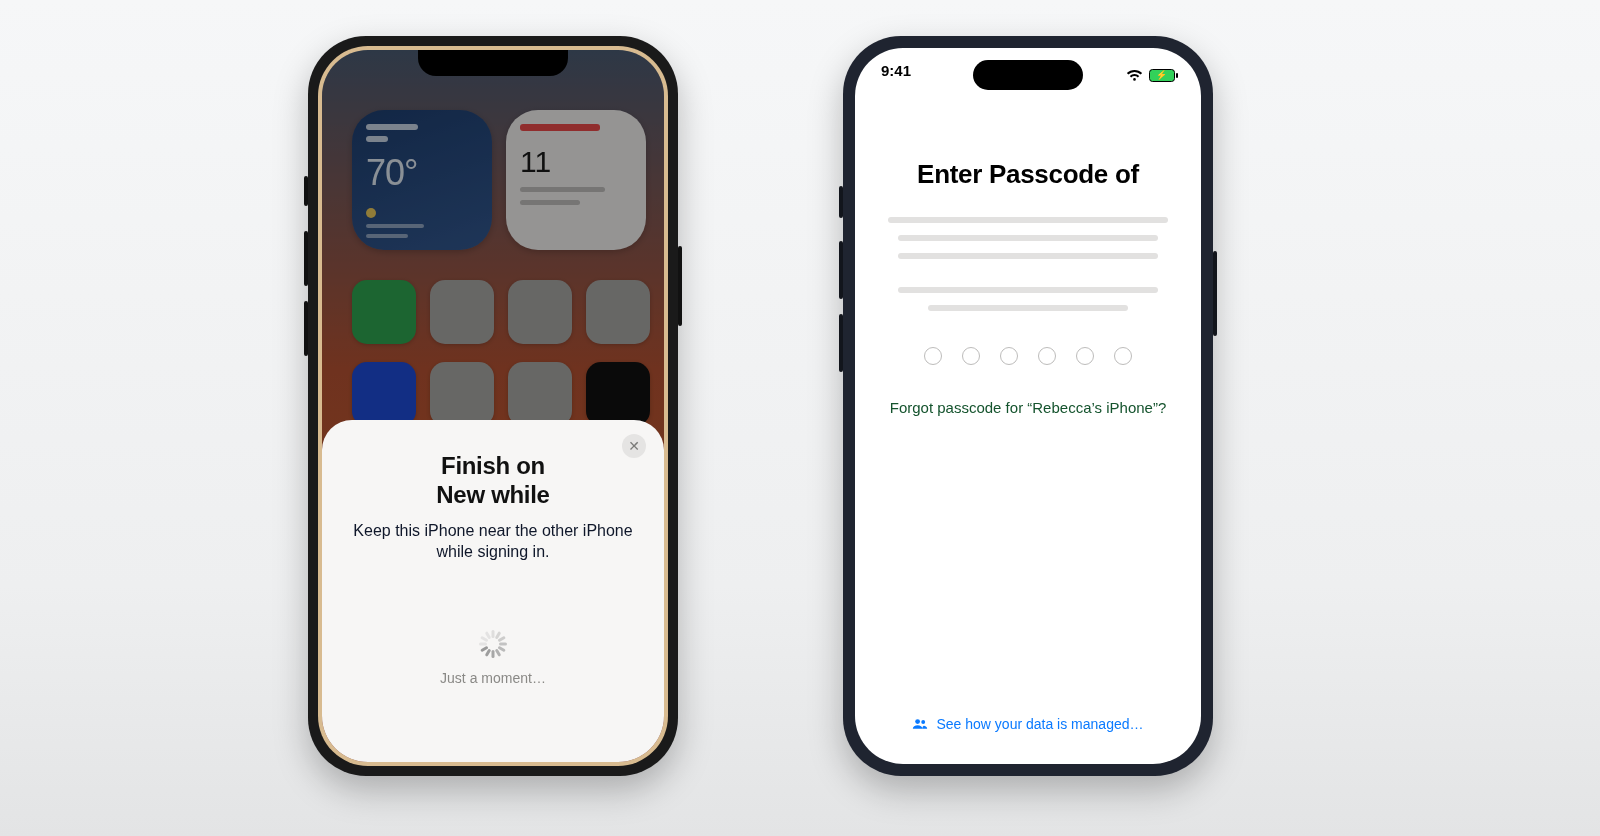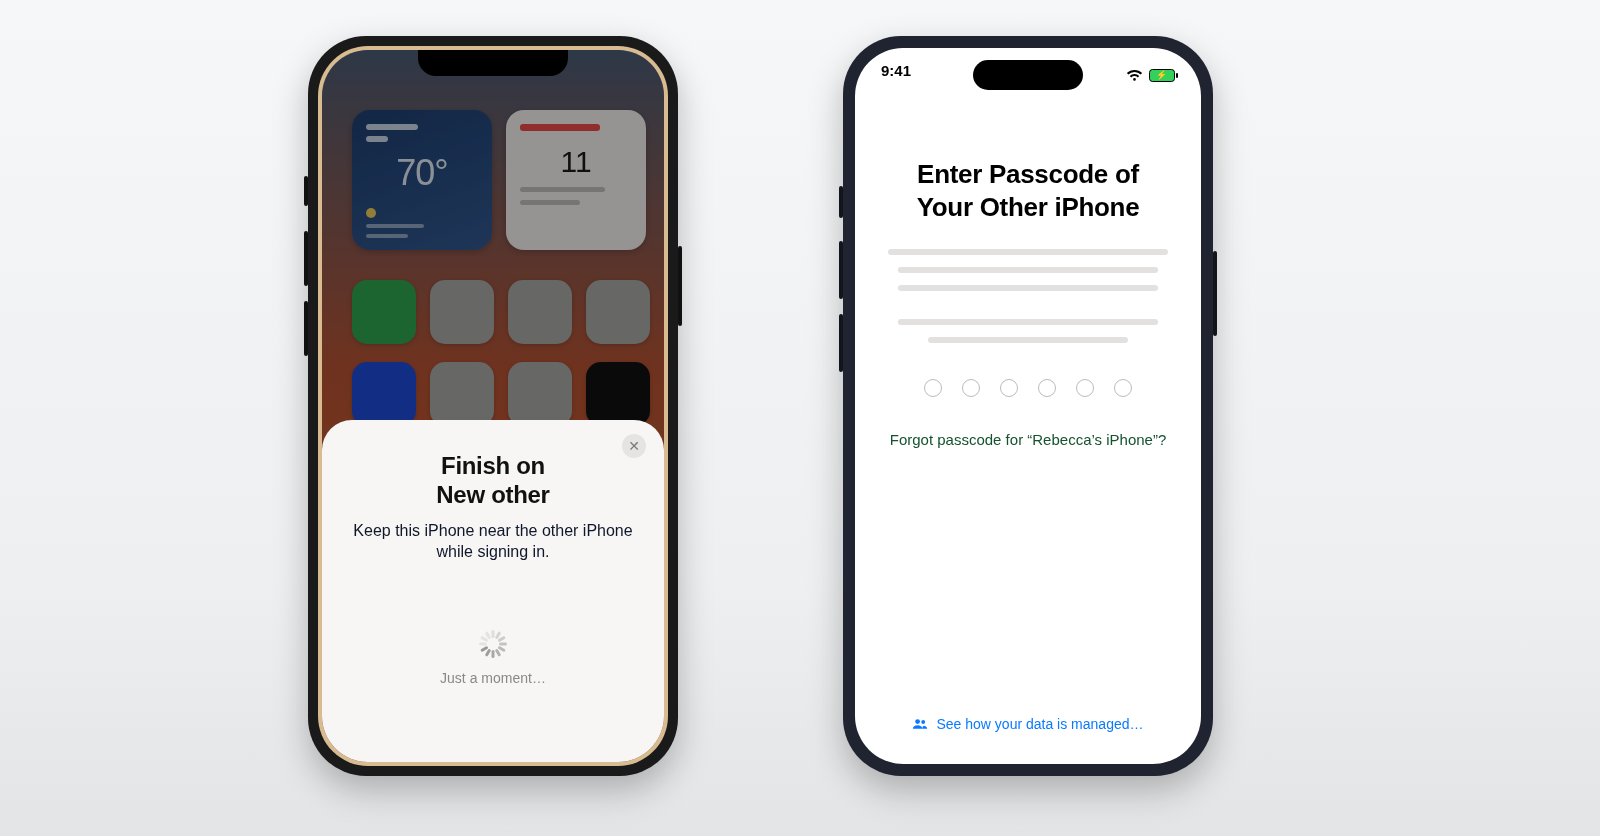--- a/index.html
+++ b/index.html
@@ -54,23 +54,22 @@
   .side-btn {
     position:absolute; background:#111; border-radius:3px;
   }
   .phone-left .sb1 { left:-4px; top:140px; width:4px; height:30px; }
   .phone-left .sb2 { left:-4px; top:195px; width:4px; height:55px; }
   .phone-left .sb3 { left:-4px; top:265px; width:4px; height:55px; }
   .phone-left .sb4 { right:-4px; top:210px; width:4px; height:80px; }
 
   
   .widget {
-    position:absolute; border-radius:18px;
+    position:absolute; border-radius:32px;
     box-shadow: 0 2px 6px rgba(0,0,0,.2);
-    text-align: center;
   }
   .weather {
     left:30px; top:60px; width:140px; height:140px;
     background: linear-gradient(160deg,#1e3f70,#32578e);
     color:#dfe8f3; padding:14px;
   }
   .weather .bar1 { width:52px; height:6px; background:#c7d4e4; border-radius:3px; margin-bottom:6px; }
   .weather .bar2 { width:22px; height:6px; background:#c7d4e4; border-radius:3px; margin-bottom:10px; }
   .weather .temp { font-size:36px; font-weight:300; letter-spacing:-1px; }
   .weather .sun { width:10px; height:10px; background:#eac85b; border-radius:50%; margin-top:14px; }
@@ -228,21 +227,21 @@
       <div class="appicon row2 col2" style="background:#a7a6a4"></div>
       <div class="appicon row2 col3" style="background:#a7a6a4"></div>
       <div class="appicon row2 col4" style="background:#111"></div>
 
       <div class="dim"></div>
 
       <div class="sheet">
         <div class="close">✕</div>
         <h2>
           <span>Finish on</span><br>
-          <span>New other</span>
+          <span>New while</span>
         </h2>
         <p class="sub">Keep this iPhone near the other iPhone while signing in.</p>
         <div class="spinner">
           <span style="transform:translate(-50%,-14px) rotate(0deg);opacity:.25"></span>
           <span style="transform:translate(-50%,-14px) rotate(30deg);opacity:.35"></span>
           <span style="transform:translate(-50%,-14px) rotate(60deg);opacity:.45"></span>
           <span style="transform:translate(-50%,-14px) rotate(90deg);opacity:.55"></span>
           <span style="transform:translate(-50%,-14px) rotate(120deg);opacity:.65"></span>
           <span style="transform:translate(-50%,-14px) rotate(150deg);opacity:.75"></span>
           <span style="transform:translate(-50%,-14px) rotate(180deg);opacity:.85"></span>
@@ -273,21 +272,20 @@
         </svg>
         <div class="batt">
             <span class="bolt">⚡</span>
           </div>
       </div>
     </div>
 
     <div class="pcontent">
       <h1>
         <span>Enter Passcode of</span><br>
-        <span>Your Other iPhone</span>
       </h1>
       <div class="pl"></div>
       <div class="pl"></div>
       <div class="pl"></div>
       <div class="pl"></div>
       <div class="pl"></div>
 
       <div class="dots">
         <div class="dot"></div>
         <div class="dot"></div>

